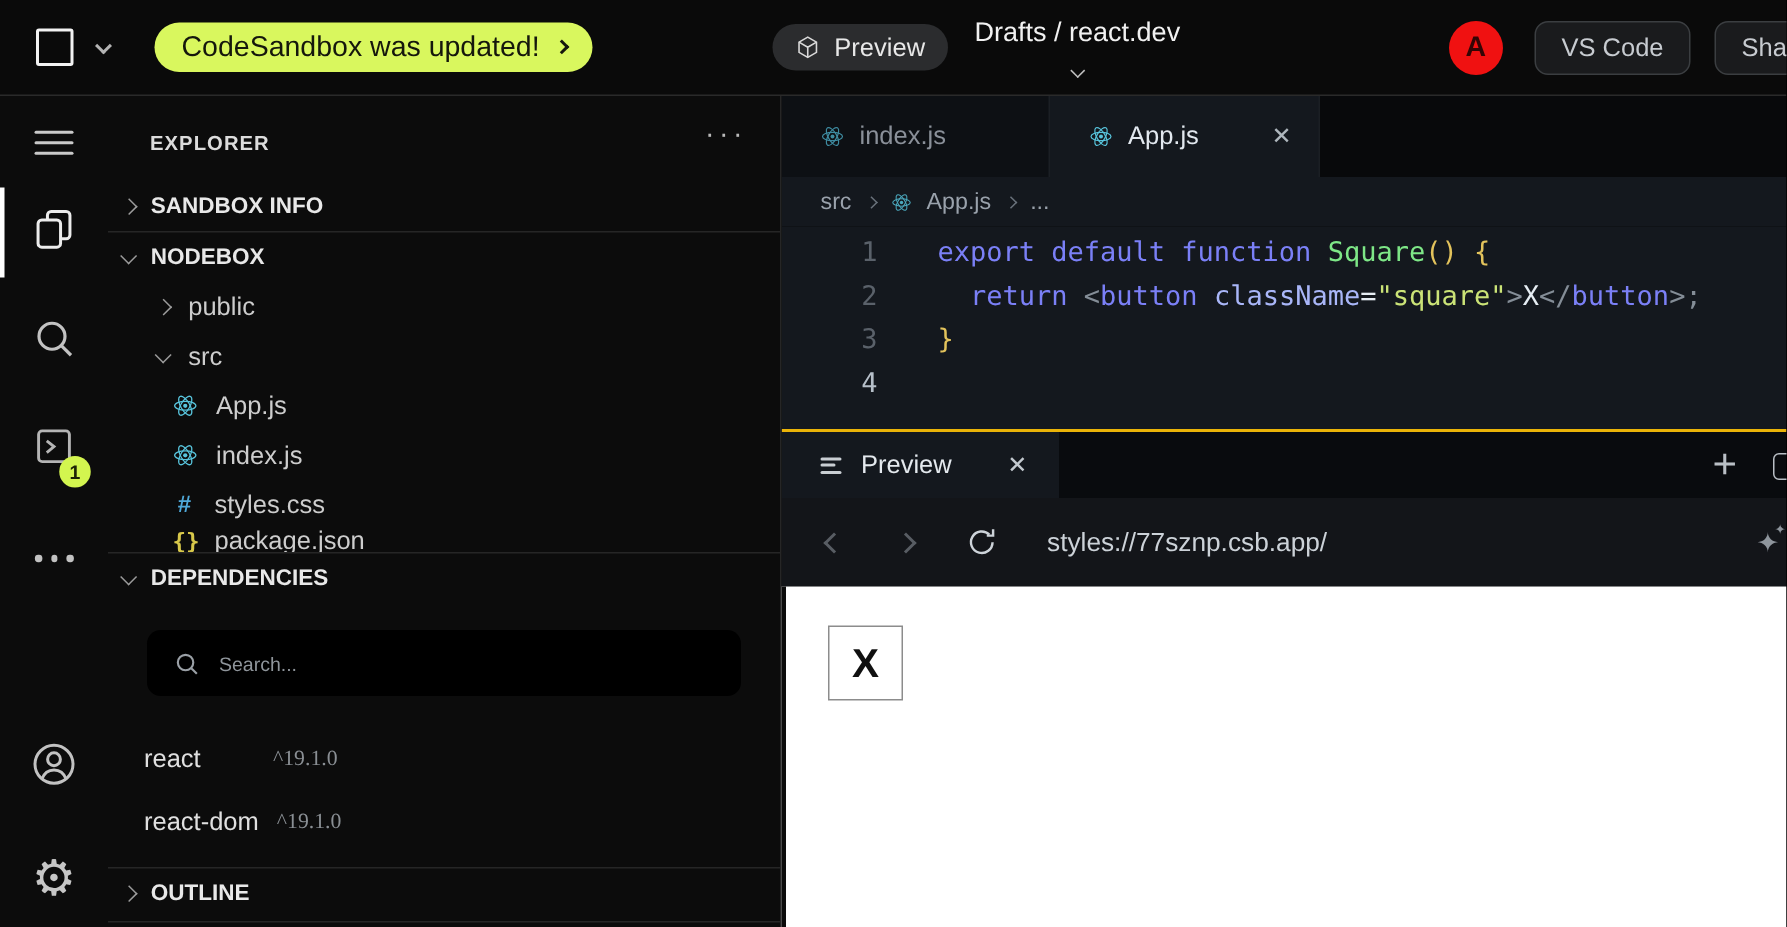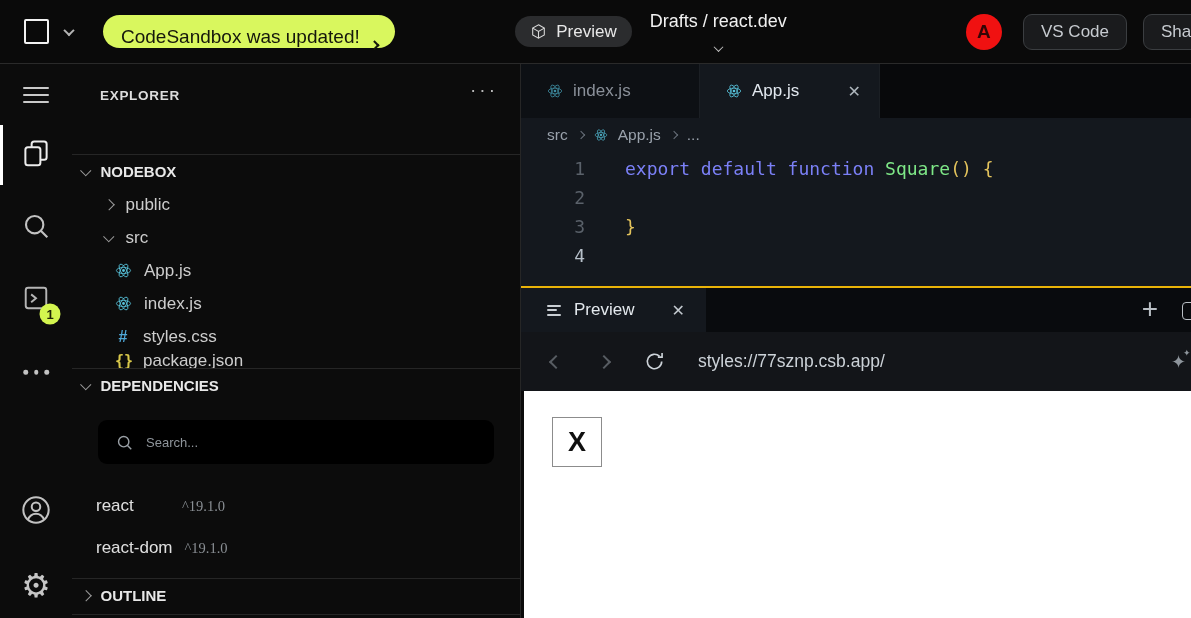--- a/index.html
+++ b/index.html
@@ -10,21 +10,21 @@
   .topbar { height:64px; background:#0a0a0a; border-bottom:1px solid #2a2a2a;
             display:flex; align-items:center; padding-left:24px; }
   .logo { width:25px; height:25px; border:2.5px solid #f2f2f2; border-radius:2px; flex:none; }
   .chevron { display:inline-block; width:8px; height:8px;
              border-right:2px solid #b4b4b4; border-bottom:2px solid #b4b4b4; flex:none; }
   .chevron.down { transform:rotate(45deg) translate(-1px,-1px); }
   .chevron.right { transform:rotate(-45deg); }
   .chevron.left { transform:rotate(135deg); }
   .logo-chev { margin-left:16px; }
   .update-pill { margin-left:30px; height:33px; background:#d9f75e; border-radius:17px;
-                 display:flex; align-items:flex-end; padding:0 18px; gap:11px;
+                 display:flex; align-items:center; padding:0 18px; gap:11px;
                  color:#15170c; font-size:19px; font-weight:500; cursor:pointer; }
   .update-pill .chevron { width:6.5px; height:6.5px; border-color:#15170c; border-width:2.2px; }
   .sandbox-badge { margin-left:120px; height:31px; background:#2b2c2e; border-radius:16px;
                    display:flex; align-items:center; gap:9px; padding:0 15px;
                    font-size:17px; color:#e8e8e8; }
   .project { margin-left:18px; display:flex; align-items:center; gap:13px;
              font-size:18px; color:#f1f1f1; cursor:pointer;flex-direction:column; }
   .project .chevron { width:7px; height:7px; border-color:#c0c0c0; border-width:1.8px; }
   .avatar { margin-left:auto; width:36px; height:36px; border-radius:50%; background:#f01111;
             color:#330505; font-weight:700; font-size:19px;
@@ -202,20 +202,24 @@
       </svg>
     </div>
 
     <div class="ab-icon gear-glyph" style="top:521px;">⚙</div>
   </div>
 
   <div class="explorer">
     <div class="exp-row exp-title">EXPLORER</div>
     <div class="dots-menu">···</div>
 
+    <div class="exp-row sec" style="top:57px;">
+      <span class="chevron right"></span>
+      <span>SANDBOX INFO</span>
+    </div>
     <div class="hr" style="top:90px;"></div>
 
     <div class="exp-row sec" style="top:91px;">
       <span class="chevron down"></span>
       <span>NODEBOX</span>
     </div>
 
     <div class="exp-row tree-item tree-folder" style="top:124px;">
       <span class="chevron right"></span>
       <span>public</span>
@@ -335,20 +339,21 @@
       <span>...</span>
     </div>
 
     <div class="code">
       <div class="cl">
         <span class="ln">1</span>
         <span class="lc"><span class="tk-kw">export default function </span><span class="tk-fn">Square</span><span class="tk-br">()</span><span> </span><span class="tk-br">{</span></span>
       </div>
       <div class="cl">
         <span class="ln">2</span>
+        <span class="lc"><span class="tk-kw">  return </span><span class="tk-pu">&lt;</span><span class="tk-kw">button</span><span class="tk-at"> className</span><span class="tk-eq">=</span><span class="tk-st">"square"</span><span class="tk-pu">&gt;</span><span class="tk-tx">X</span><span class="tk-pu">&lt;/</span><span class="tk-kw">button</span><span class="tk-pu">&gt;;</span></span>
       </div>
       <div class="cl">
         <span class="ln">3</span>
         <span class="lc"><span class="tk-br">}</span></span>
       </div>
       <div class="cl">
         <span class="ln cur">4</span>
         <span class="lc"></span>
       </div>
     </div>

